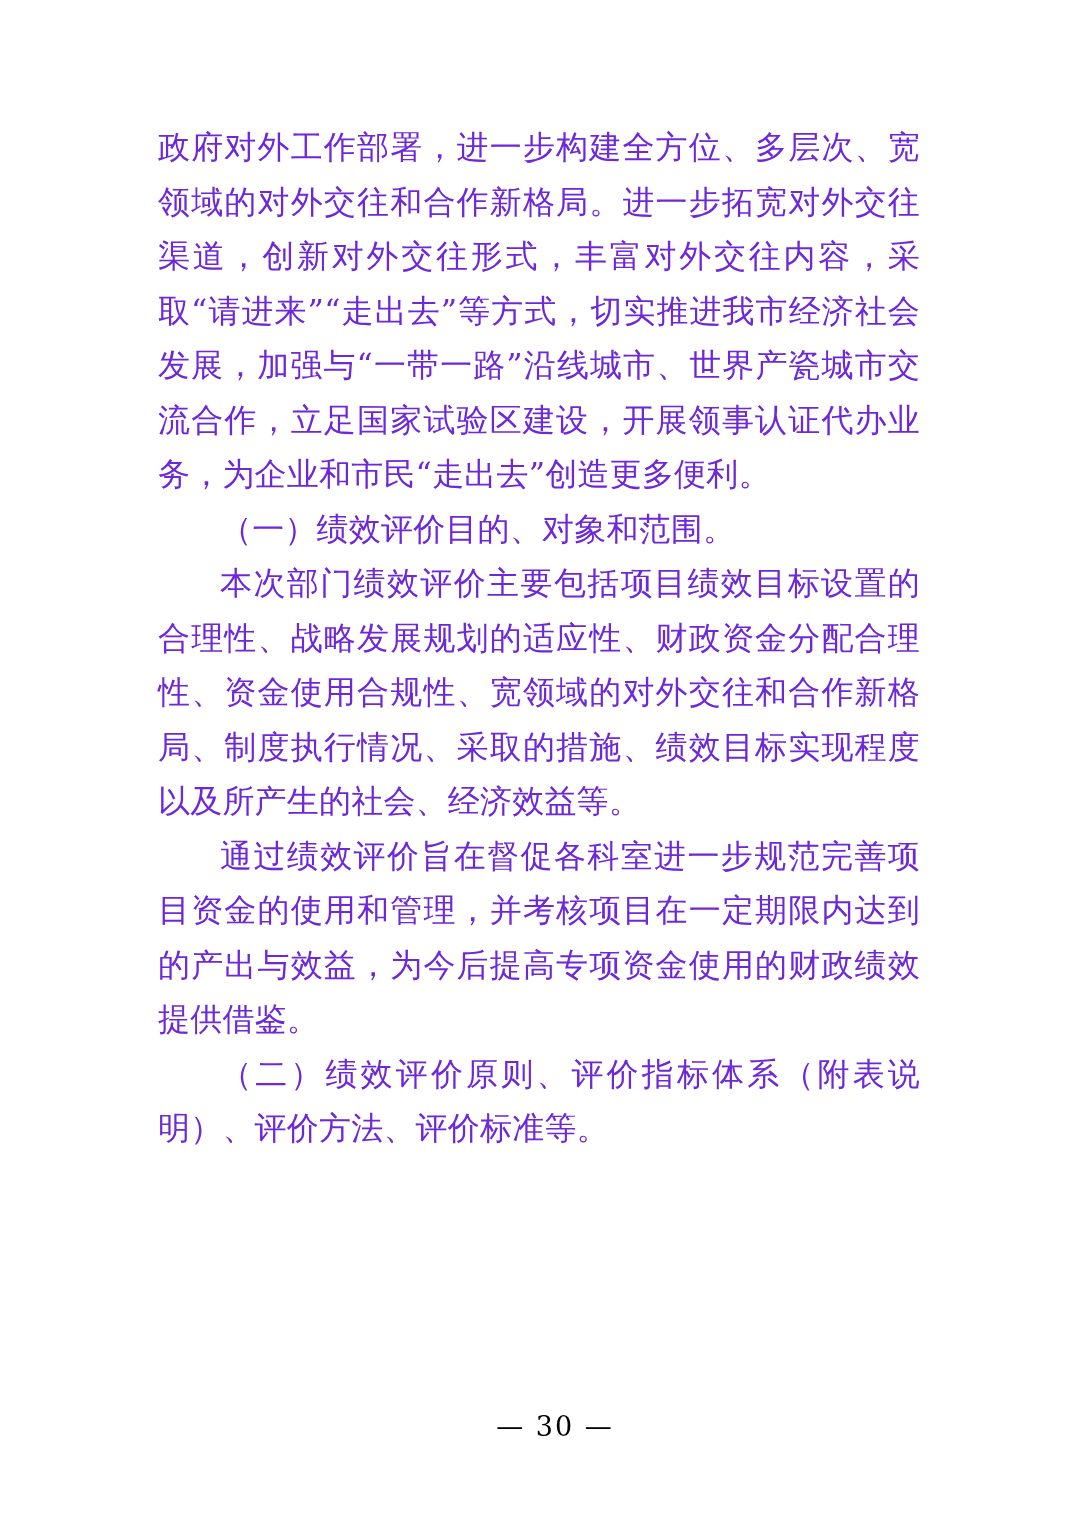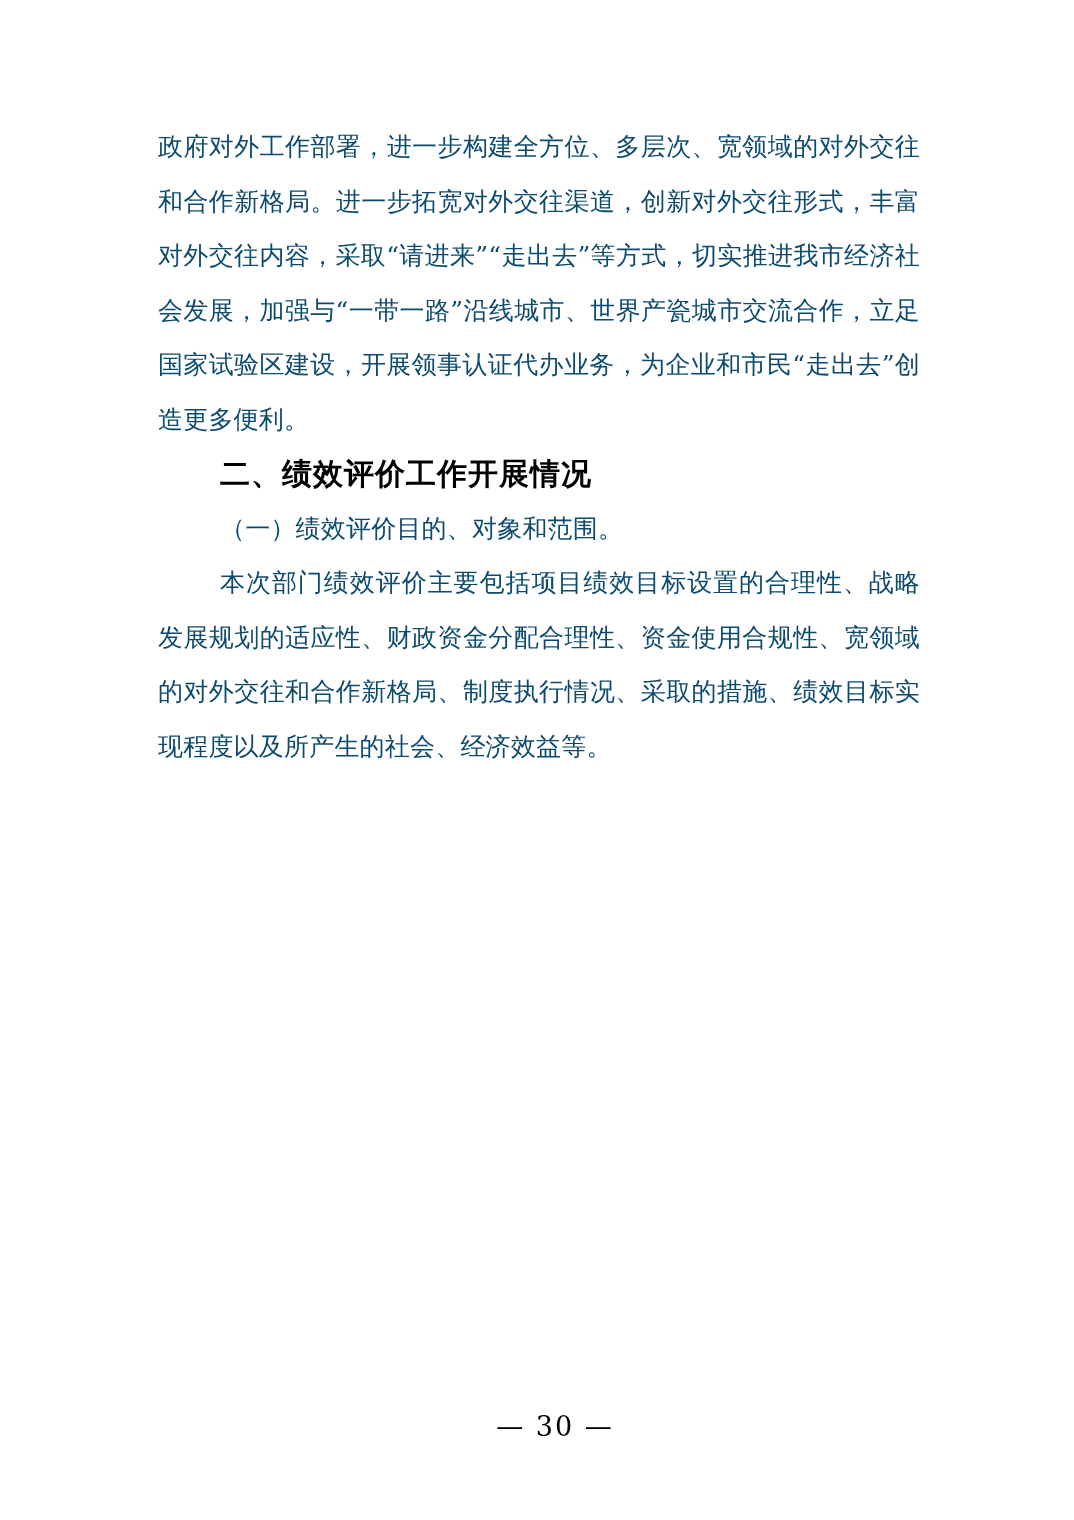--- a/index.html
+++ b/index.html
@@ -17,23 +17,23 @@
     overflow: hidden;
   }
   .content {
     position: absolute;
     left: 158px;
     top: 120px;
     width: 762px;
   }
   .para {
     font-family: "DejaVu Serif", "Liberation Serif", serif;
-    font-size: 25px;
+    font-size: 32px;
     line-height: 54.5px;
-    color: #0c4a6e;
+    color: #6d28d9;
     text-align: justify;
     text-justify: inter-ideograph;
     margin: 0;
     letter-spacing: 0.2px;
   }
   .indent2 {
     text-indent: 62px;
   }
   .heading {
     font-family: "DejaVu Sans", "Liberation Sans", sans-serif;
@@ -59,25 +59,26 @@
   }
 </style>
 </head>
 <body>
 
 <div class="page">
   <div class="content">
 
     <p class="para">政府对外工作部署，进一步构建全方位、多层次、宽领域的对外交往和合作新格局。进一步拓宽对外交往渠道，创新对外交往形式，丰富对外交往内容，采取“请进来”“走出去”等方式，切实推进我市经济社会发展，加强与“一带一路”沿线城市、世界产瓷城市交流合作，立足国家试验区建设，开展领事认证代办业务，为企业和市民“走出去”创造更多便利。</p>
 
-    <h2 class="heading">二、绩效评价工作开展情况</h2>
 
     <p class="para indent2">（一）绩效评价目的、对象和范围。</p>
 
     <p class="para indent2">本次部门绩效评价主要包括项目绩效目标设置的合理性、战略发展规划的适应性、财政资金分配合理性、资金使用合规性、宽领域的对外交往和合作新格局、制度执行情况、采取的措施、绩效目标实现程度以及所产生的社会、经济效益等。</p>
 
+    <p class="para indent2">通过绩效评价旨在督促各科室进一步规范完善项目资金的使用和管理，并考核项目在一定期限内达到的产出与效益，为今后提高专项资金使用的财政绩效提供借鉴。</p>
 
+    <p class="para indent2">（二）绩效评价原则、评价指标体系（附表说明）、评价方法、评价标准等。</p>
 
 
   </div>
 
   <div class="footer">— 30 —</div>
 </div>
 
 </body></html>

